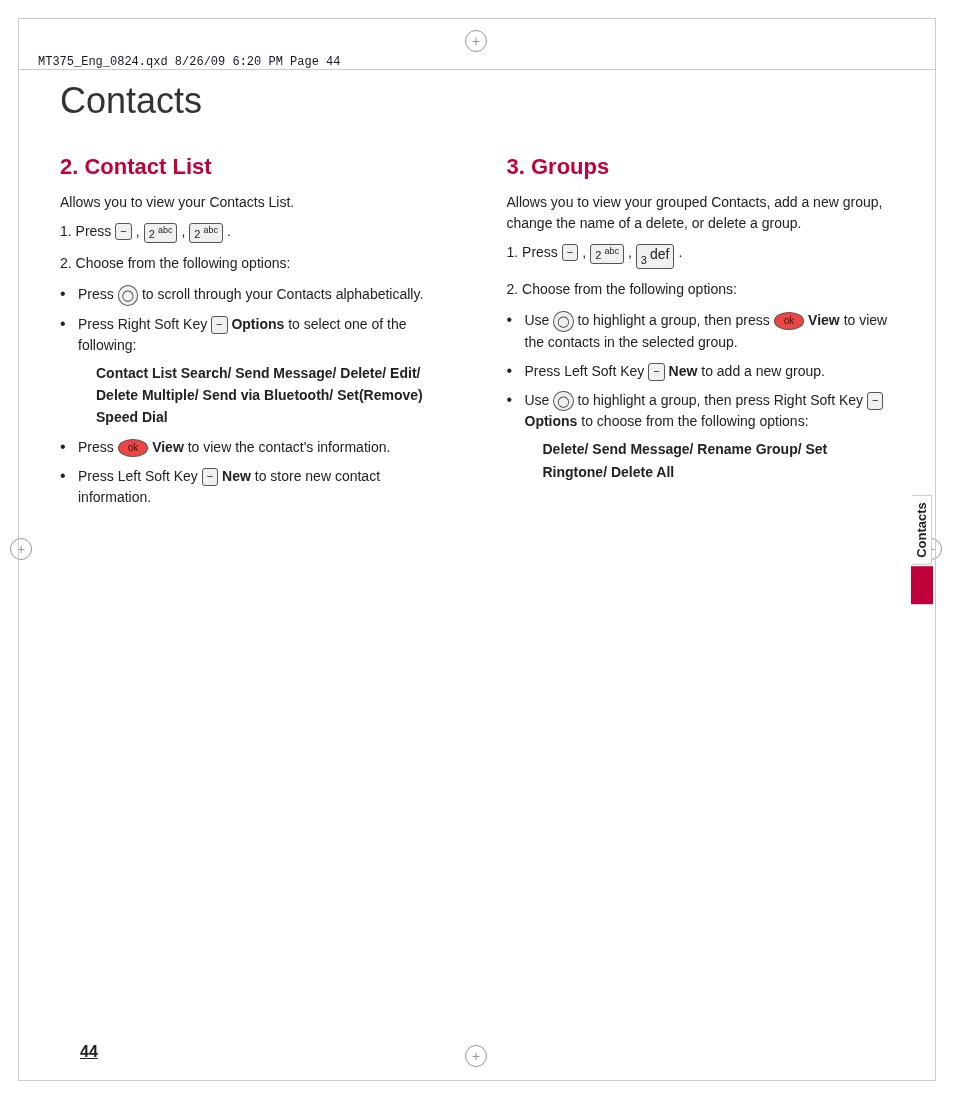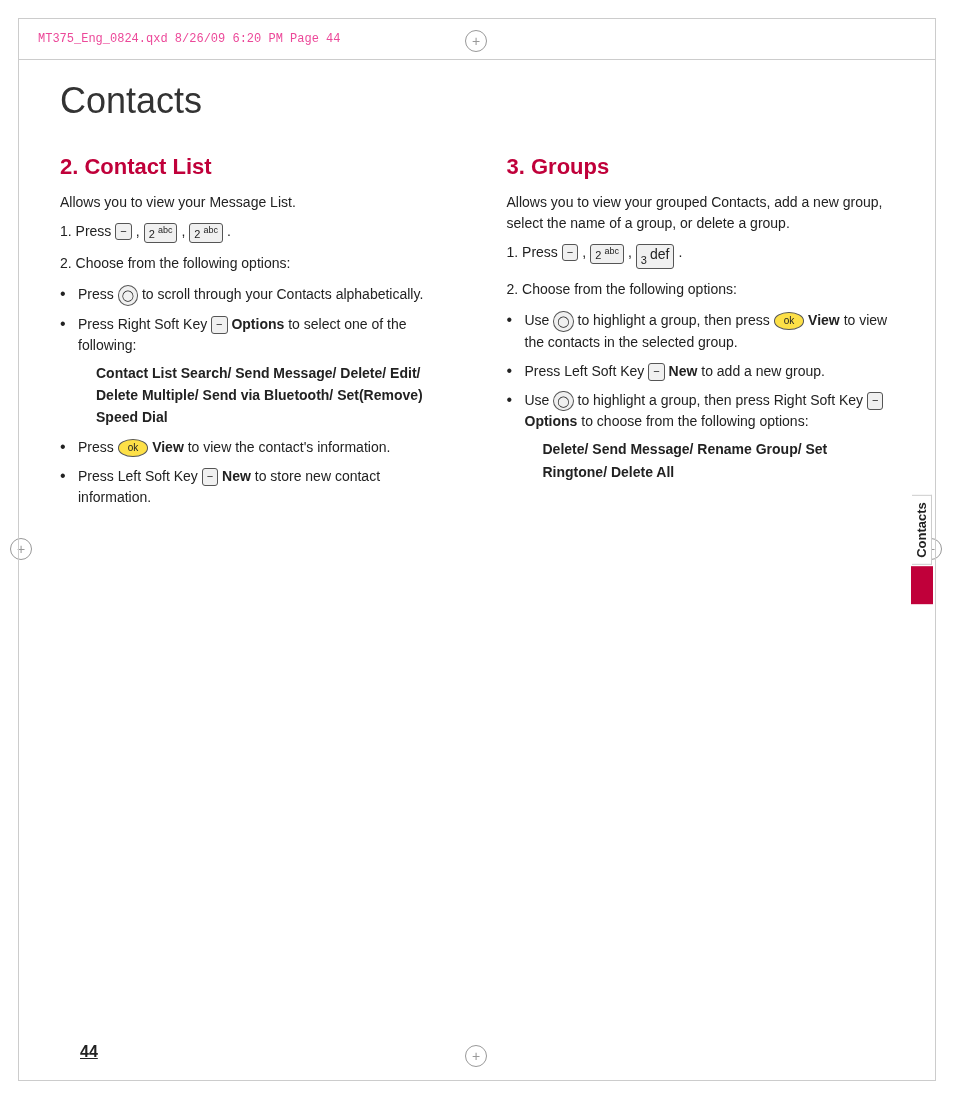--- a/index.html
+++ b/index.html
@@ -19,27 +19,27 @@
       position: absolute;
       top: 18px; left: 18px; right: 18px; bottom: 18px;
       border: 1px solid #ccc;
       pointer-events: none;
     }
 
     
     .header-bar {
       position: absolute;
       top: 18px; left: 18px; right: 18px;
-      height: 42px;
+      height: 52px;
       border-bottom: 1px solid #ccc;
       display: flex;
-      align-items: center;
+      align-items: flex-end;
       padding: 0 20px;
       font-size: 12px;
-      color: #ec4899;
+      color: #0f172a;
       font-family: 'Courier New', monospace;
     }
 
     
     .page-number {
       position: absolute;
       bottom: 38px;
       left: 80px;
       font-size: 16px;
       font-weight: bold;
@@ -171,21 +171,21 @@
       color: #222;
       vertical-align: middle;
       line-height: 1.4;
     }
     .key-icon-ok {
       display: inline-block;
       border: 1px solid #555;
       border-radius: 50%;
       padding: 0px 9px;
       font-size: 10px;
-      background: #fde047;
+      background: #ef4444;
       color: #222;
       vertical-align: middle;
       line-height: 1.6;
     }
     .key-icon-nav {
       display: inline-block;
       border: 1px solid #555;
       border-radius: 50%;
       padding: 1px 3px;
       font-size: 11px;
@@ -269,21 +269,21 @@
 
 <div class="page-number">44</div>
 
 <div class="main-content">
   <h1 class="page-title">Contacts</h1>
 
   <div class="columns">
 
     <div class="col-left">
       <div class="section-heading">2. Contact List</div>
-      <p class="body-text">Allows you to view your Message List.</p>
+      <p class="body-text">Allows you to view your Contacts List.</p>
 
       <div class="step-line">
         <span>1. Press</span>
         <span class="key-icon">−</span>
         <span>,</span>
         <span class="key-icon">2 <sup style="font-size:9px">abc</sup></span>
         <span>,</span>
         <span class="key-icon">2 <sup style="font-size:9px">abc</sup></span>
         <span>.</span>
       </div>
@@ -304,21 +304,21 @@
           Press <span class="key-icon-ok">ok</span> <strong>View</strong> to view the contact's information.
         </li>
         <li>
           Press Left Soft Key <span class="key-icon">−</span> <strong>New</strong> to store new contact information.
         </li>
       </ul>
     </div>
 
     <div class="col-right">
       <div class="section-heading">3. Groups</div>
-      <p class="body-text">Allows you to view your grouped Contacts, add a new group, select the name of a group, or delete a group.</p>
+      <p class="body-text">Allows you to view your grouped Contacts, add a new group, change the name of a delete, or delete a group.</p>
 
       <div class="step-line">
         <span>1. Press</span>
         <span class="key-icon">−</span>
         <span>,</span>
         <span class="key-icon">2 <sup style="font-size:9px">abc</sup></span>
         <span>,</span>
         <span class="key-icon">3 <sup style="font-size:14px">def</sup></span>
         <span>.</span>
       </div>

